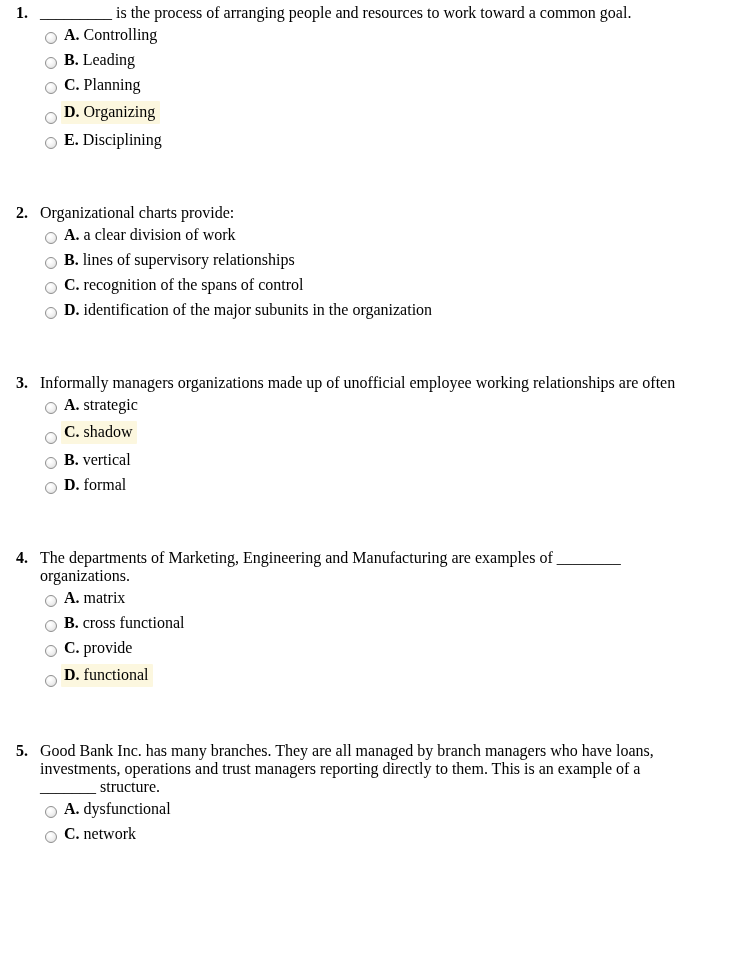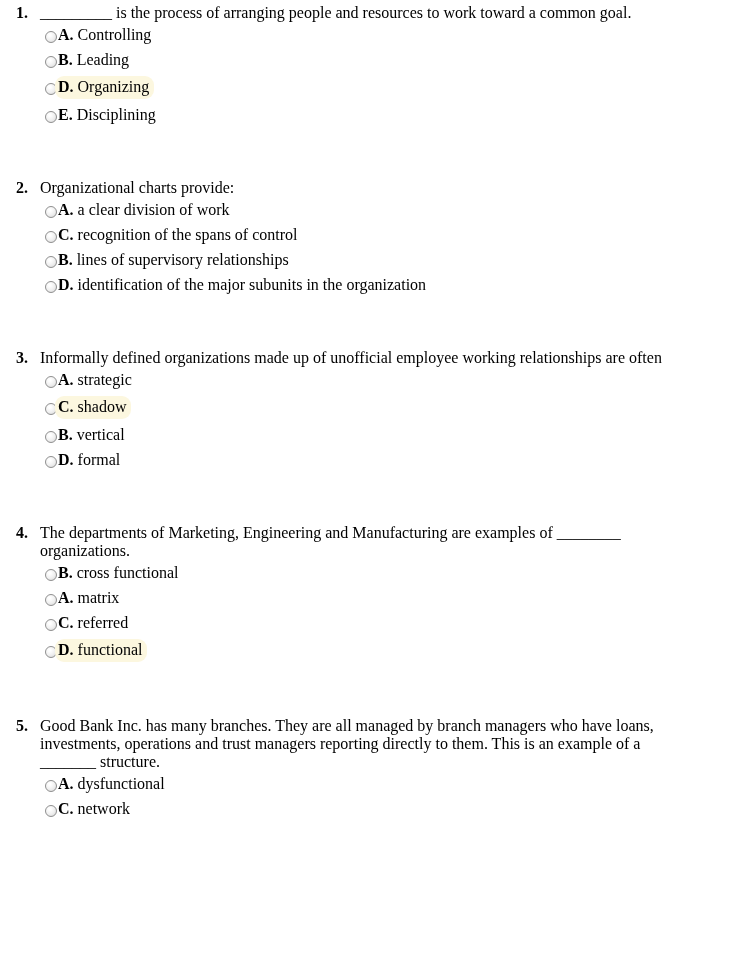--- a/index.html
+++ b/index.html
@@ -36,42 +36,43 @@
     line-height: 18px;
     white-space: nowrap;
     font-family: Liberation Serif, serif;
   }
   .options {
     margin-top: 4px;
     margin-left: 5px;
   }
   .option {
     display: flex;
-    align-items: center;
+    align-items: flex-end;
     line-height: 18px;
     margin-bottom: 7px;
     cursor: default;
+    gap: 6px;
   }
   .radio {
     width: 12px;
     height: 12px;
     flex-shrink: 0;
     margin: 3px 1px 0 0;
     border: 1px solid #8f8f8f;
     border-radius: 50%;
     background: radial-gradient(circle at 38% 32%, #ffffff 10%, #efefef 55%, #d3d3d3 100%);
   }
   .opt-label {
     white-space: nowrap;
   }
   .opt-label.hl {
     background: #fcf7df;
     padding: 2px 5px 3px 3px;
     margin-left: -3px;
-    border-radius: 9px;
+    border-radius: 1px;
   }
   .opt-letter {
     font-weight: bold;
   }
   .opt-text {
     margin-left: 4px;
   }
 </style>
 </head>
 <body>
@@ -87,20 +88,24 @@
           <div class="option">
             <span class="radio"></span>
             <span class="opt-label"><span class="opt-letter">A.</span><span class="opt-text">Controlling</span></span>
           </div>
           <div class="option">
             <span class="radio"></span>
             <span class="opt-label"><span class="opt-letter">B.</span><span class="opt-text">Leading</span></span>
           </div>
           <div class="option">
             <span class="radio"></span>
+            <span class="opt-label"><span class="opt-letter">C.</span><span class="opt-text">Planning</span></span>
+          </div>
+          <div class="option">
+            <span class="radio"></span>
             <span class="opt-label hl"><span class="opt-letter">D.</span><span class="opt-text">Organizing</span></span>
           </div>
           <div class="option">
             <span class="radio"></span>
             <span class="opt-label"><span class="opt-letter">E.</span><span class="opt-text">Disciplining</span></span>
           </div>
         </div>
       </div>
     </div>
   </div>
@@ -110,40 +115,40 @@
       <div class="q-num">2.</div>
       <div class="q-body">
         <div class="q-line">Organizational charts provide:</div>
         <div class="options">
           <div class="option">
             <span class="radio"></span>
             <span class="opt-label"><span class="opt-letter">A.</span><span class="opt-text">a clear division of work</span></span>
           </div>
           <div class="option">
             <span class="radio"></span>
+            <span class="opt-label"><span class="opt-letter">B.</span><span class="opt-text">lines of supervisory relationships</span></span>
+          </div>
+          <div class="option">
+            <span class="radio"></span>
             <span class="opt-label"><span class="opt-letter">C.</span><span class="opt-text">recognition of the spans of control</span></span>
           </div>
           <div class="option">
             <span class="radio"></span>
-            <span class="opt-label"><span class="opt-letter">B.</span><span class="opt-text">lines of supervisory relationships</span></span>
-          </div>
-          <div class="option">
-            <span class="radio"></span>
             <span class="opt-label"><span class="opt-letter">D.</span><span class="opt-text">identification of the major subunits in the organization</span></span>
           </div>
         </div>
       </div>
     </div>
   </div>
 
   <div class="question">
     <div class="q-row">
       <div class="q-num">3.</div>
       <div class="q-body">
-        <div class="q-line">Informally defined organizations made up of unofficial employee working relationships are often</div>
+        <div class="q-line">Informally managers organizations made up of unofficial employee working relationships are often</div>
         <div class="options">
           <div class="option">
             <span class="radio"></span>
             <span class="opt-label"><span class="opt-letter">A.</span><span class="opt-text">strategic</span></span>
           </div>
           <div class="option">
             <span class="radio"></span>
             <span class="opt-label hl"><span class="opt-letter">C.</span><span class="opt-text">shadow</span></span>
           </div>
           <div class="option">
@@ -161,29 +166,29 @@
 
   <div class="question">
     <div class="q-row">
       <div class="q-num">4.</div>
       <div class="q-body">
         <div class="q-line">The departments of Marketing, Engineering and Manufacturing are examples of ________</div>
         <div class="q-line">organizations.</div>
         <div class="options">
           <div class="option">
             <span class="radio"></span>
+            <span class="opt-label"><span class="opt-letter">A.</span><span class="opt-text">matrix</span></span>
+          </div>
+          <div class="option">
+            <span class="radio"></span>
             <span class="opt-label"><span class="opt-letter">B.</span><span class="opt-text">cross functional</span></span>
           </div>
           <div class="option">
             <span class="radio"></span>
-            <span class="opt-label"><span class="opt-letter">A.</span><span class="opt-text">matrix</span></span>
-          </div>
-          <div class="option">
-            <span class="radio"></span>
-            <span class="opt-label"><span class="opt-letter">C.</span><span class="opt-text">referred</span></span>
+            <span class="opt-label"><span class="opt-letter">C.</span><span class="opt-text">provide</span></span>
           </div>
           <div class="option">
             <span class="radio"></span>
             <span class="opt-label hl"><span class="opt-letter">D.</span><span class="opt-text">functional</span></span>
           </div>
         </div>
       </div>
     </div>
   </div>
 

